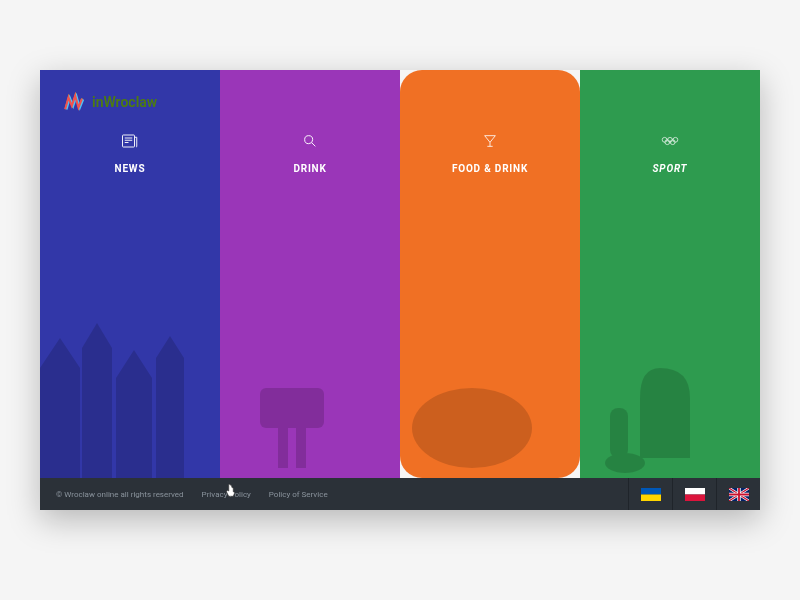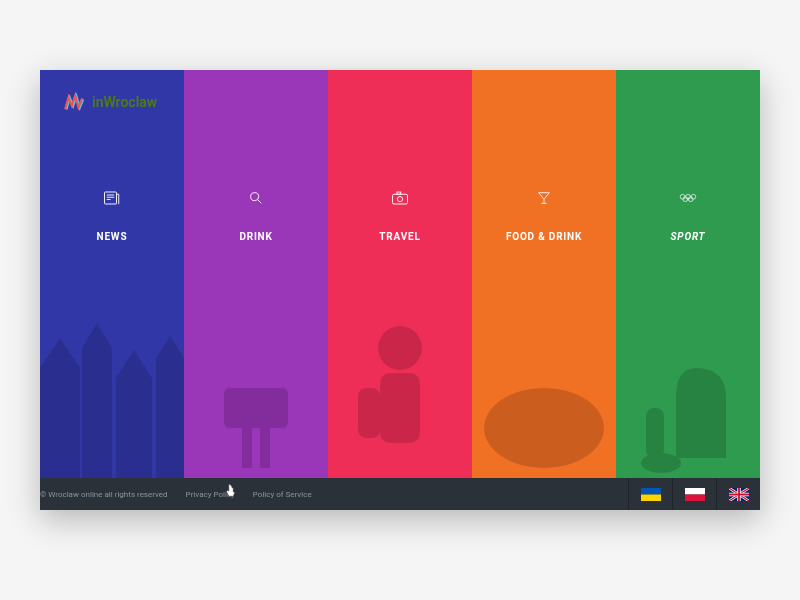--- a/index.html
+++ b/index.html
@@ -23,29 +23,28 @@
   width: 100%;
   height: calc(100% - 32px);
 }
 .col {
   flex: 1;
   position: relative;
   display: flex;
   flex-direction: column;
   align-items: center;
   justify-content: flex-start;
-  padding-top: 120px;
+  padding-top: 63px;
   cursor: pointer;
   overflow: hidden;
-  gap: 11px;
 }
 .col-news { background: #3237a8; }
 .col-events { background: #9a36b8; }
 .col-travel { background: #ef2e58; }
-.col-food { background: #f07024; }
+.col-food { background: #f07024; border-radius: 22px; }
 .col-sport { background: #2e9b4f; font-style: italic; }
 .col-icon {
   width: 18px;
   height: 16px;
   margin-bottom: 14px;
   opacity: 0.95;
 }
 .col-label {
   color: #fff;
   font-size: 10px;
@@ -79,20 +78,21 @@
   position: absolute;
   bottom: 0;
   left: 0;
   right: 0;
   height: 32px;
   background: #2b3138;
   display: flex;
   align-items: center;
   font-size: 8px;
   color: #8a939c;
+  padding-left: 16px;
 }
 .footer-text { margin-right: 18px; }
 .footer-link { color: #8a939c; text-decoration: none; margin-right: 18px; cursor: pointer; }
 .flags {
   margin-left: auto;
   display: flex;
   height: 100%;
 }
 .flag-cell {
   width: 44px;
@@ -156,36 +156,20 @@
       <div class="col-label">DRINK</div>
       <svg class="bg-img" viewBox="0 0 144 190" preserveAspectRatio="xMidYMax slice">
           <g fill="#000">
             <rect x="40" y="100" width="64" height="40" rx="6"></rect>
             <rect x="58" y="140" width="10" height="40"></rect>
             <rect x="76" y="140" width="10" height="40"></rect>
           </g>
         </svg>
     </div>
 
-    <div class="col col-travel">
-      <svg class="col-icon" viewBox="0 0 24 20" fill="none" stroke="#fff" stroke-width="1.3">
-        <rect x="2" y="5" width="20" height="13" rx="2"></rect>
-          <circle cx="12" cy="11.5" r="3.5"></circle>
-          <rect x="8" y="2" width="5" height="3"></rect>
-      </svg>
-      <div class="col-label">TRAVEL</div>
-      <svg class="bg-img" viewBox="0 0 144 190" preserveAspectRatio="xMidYMax slice">
-          <g fill="#000">
-            <circle cx="72" cy="60" r="22"></circle>
-            <path d="M50 60 Q72 30 94 60"></path>
-            <rect x="52" y="85" width="40" height="70" rx="10"></rect>
-            <rect x="30" y="100" width="22" height="50" rx="8"></rect>
-          </g>
-        </svg>
-    </div>
 
     <div class="col col-food">
       <svg class="col-icon" viewBox="0 0 24 24" fill="none" stroke="#fff" stroke-width="1.3">
         <path d="M4 4h16L12 14z"></path>
           <line x1="12" y1="14" x2="12" y2="20"></line>
           <line x1="8" y1="20" x2="16" y2="20"></line>
       </svg>
       <div class="col-label">FOOD &amp; DRINK</div>
       <svg class="bg-img" viewBox="0 0 144 190" preserveAspectRatio="xMidYMax slice">
           <g fill="#000">

